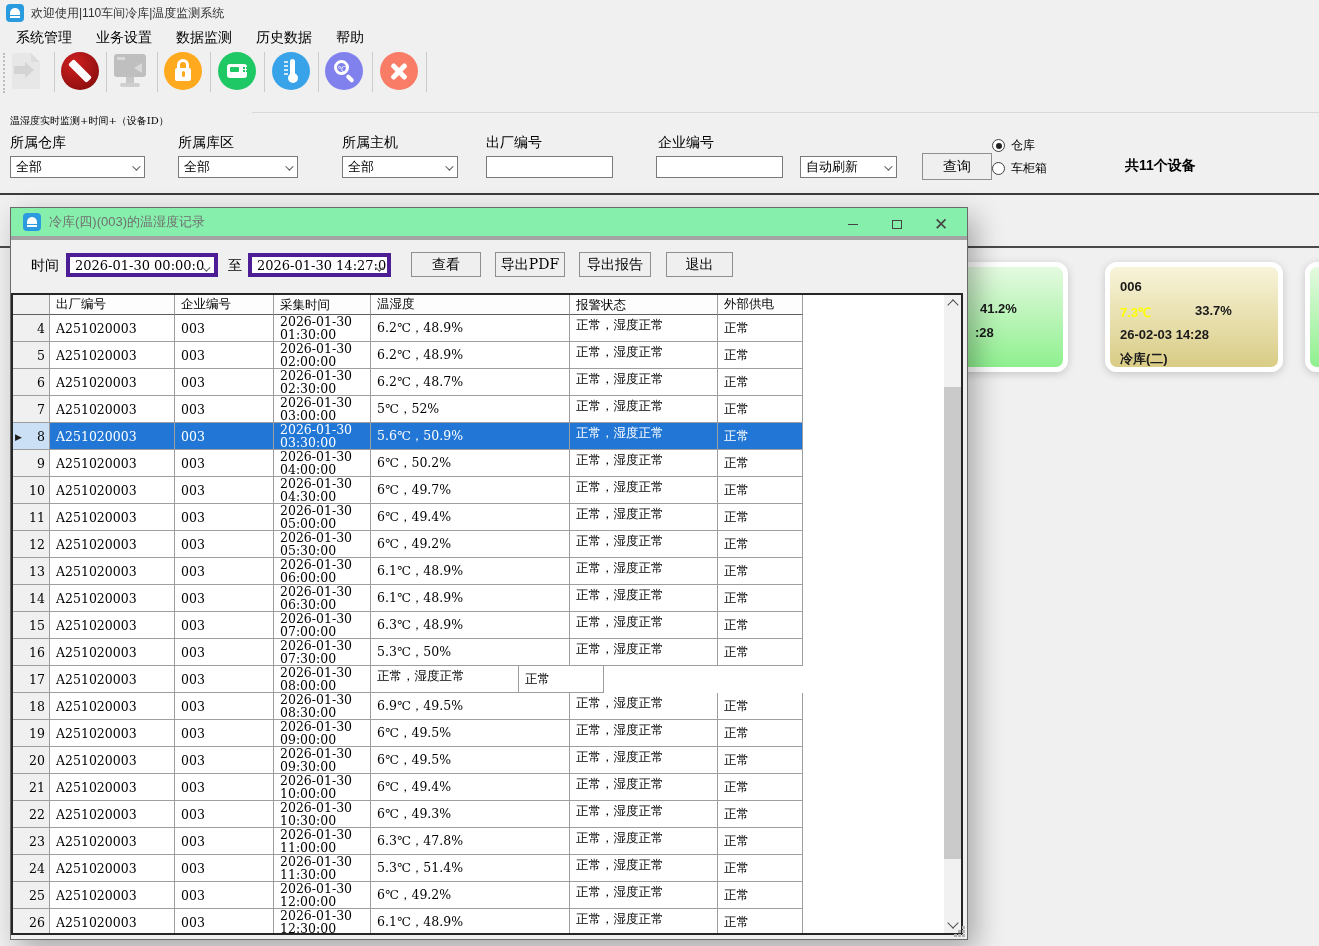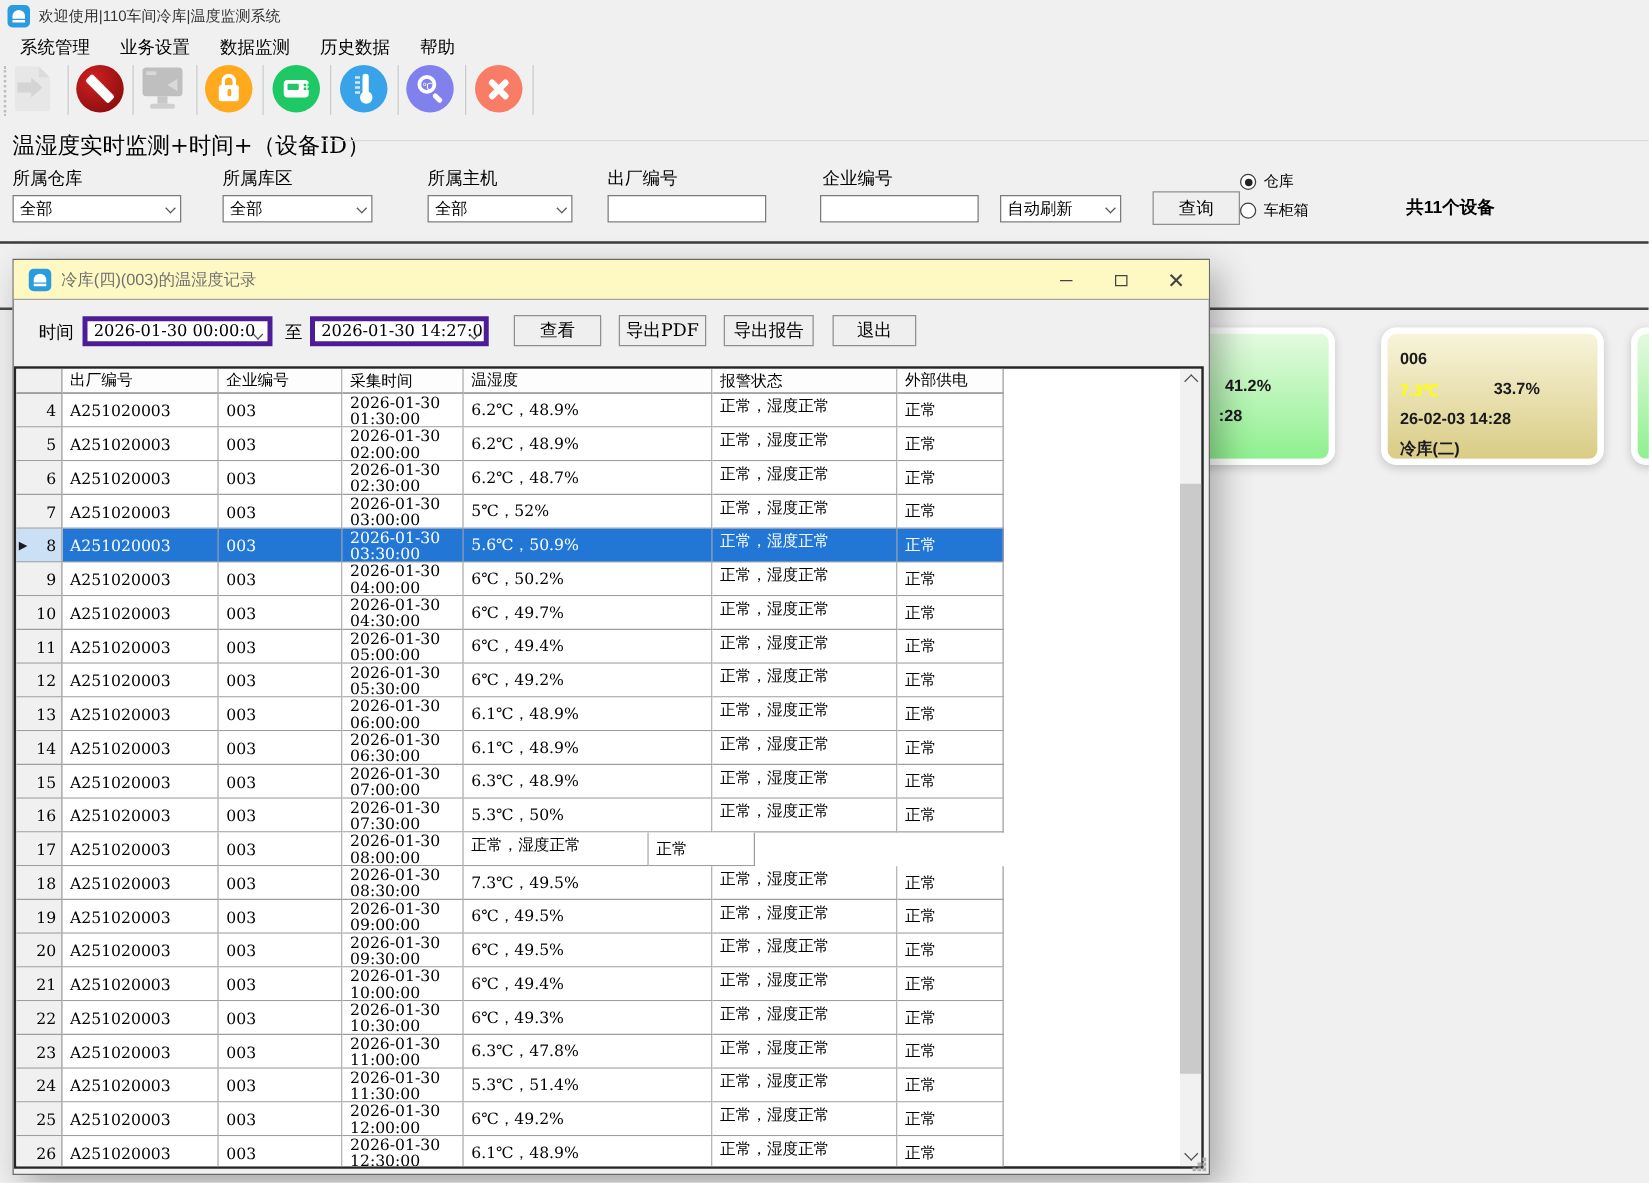--- a/index.html
+++ b/index.html
@@ -55,21 +55,21 @@
   .icon-mag .lens { position:absolute; left:9px; top:8px; width:15px; height:15px; border:3px solid #fff; border-radius:50%; }
   .icon-mag .lens::after { content:"℃"; position:absolute; left:1px; top:0px; font-family:"Liberation Sans",sans-serif; font-size:8px; color:#fff; }
   .icon-mag .handle { position:absolute; left:23px; top:22px; width:4px; height:9px; background:#fff; border-radius:2px; transform:rotate(-45deg); }
   
   .icon-x { background:#f97c66; }
   .icon-x::before, .icon-x::after { content:""; position:absolute; left:9px; top:16.5px; width:20px; height:5px; background:#fff; border-radius:2px; }
   .icon-x::before { transform:rotate(45deg); }
   .icon-x::after { transform:rotate(-45deg); }
 
   
-  .group-label { position:absolute; left:10px; top:104px; font-size:18px; }
+  .group-label { position:absolute; left:10px; top:114px; font-size:10px; }
   .group-line { position:absolute; left:252px; right:0; top:112px; border-top:1px solid #d9d9d9; }
   .f-label { position:absolute; top:134px; font-size:14px; }
   .combo { position:absolute; top:156px; height:22px; background:#fff; border:1px solid #7a7a7a; font-size:13px; display:flex; align-items:center; padding-left:5px; }
   .combo .chev { position:absolute; right:6px; top:8px; width:6px; height:6px; border-right:1.5px solid #555; border-bottom:1.5px solid #555; transform:rotate(45deg) translateY(-2px); }
   .tinput { position:absolute; top:156px; height:22px; background:#fff; border:1px solid #7a7a7a; }
   .btn { background:#efefef; border:1px solid #8f8f8f; font-family:"DejaVu Serif",serif; font-size:14px; display:flex; align-items:center; justify-content:center; cursor:default; }
   .query-btn { position:absolute; left:922px; top:153px; width:70px; height:27px; }
   .radio-row { position:absolute; left:992px; display:flex; align-items:center; gap:6px; font-size:12px; }
   .radio { width:13px; height:13px; border:1px solid #404040; border-radius:50%; background:#fff; position:relative; }
   .radio.sel::after { content:""; position:absolute; left:2.5px; top:2.5px; width:6px; height:6px; background:#222; border-radius:50%; }
@@ -80,21 +80,21 @@
 
   
   .card { position:absolute; top:262px; width:178px; height:110px; border:5px solid #fff; border-radius:12px; box-shadow:0 2px 8px rgba(0,0,0,0.18); font-family:"Liberation Sans",sans-serif; font-weight:bold; font-size:13px; color:#1a1a1a; }
   .card.green { background:linear-gradient(180deg,#e4fae0,#8ff08f); }
   .card.yellow { background:linear-gradient(180deg,#f8f4da,#d9cc85); }
   .card span { position:absolute; white-space:nowrap; }
   .temp-yellow { color:#ffff00; }
 
   
   .dialog { position:absolute; left:10px; top:207px; width:958px; height:733px; background:#f0f0f0; border:1px solid #6a6a6a; box-shadow:8px 10px 26px rgba(0,0,0,0.30); z-index:50; }
-  .dlg-titlebar { position:absolute; left:0; top:0; width:100%; height:32px; background:#fef9c3; border-bottom:1px solid #a3a3a3; display:flex; align-items:center; padding-left:12px; gap:8px;text-align:right; }
+  .dlg-titlebar { position:absolute; left:0; top:0; width:100%; height:32px; background:#86efac; border-bottom:4px solid #a3a3a3; display:flex; align-items:center; padding-left:12px; gap:8px;text-align:right; }
   .dlg-title { font-family:"Liberation Sans",sans-serif; font-size:13px; color:#707070; }
   .dlg-winbtns { position:absolute; right:4px; top:0; height:32px; display:flex; }
   .winbtn { width:44px; height:32px; display:flex; align-items:center; justify-content:center; color:#444; }
   .wb-min { width:10px; height:1px; background:#444; }
   .wb-max { width:10px; height:9px; border:1px solid #444; }
   .wb-close { font-family:"Liberation Sans",sans-serif; font-size:17px; line-height:17px; color:#444; }
 
   .dlg-toolbar { position:absolute; left:0; top:32px; width:100%; height:53px; }
   .dlg-label { position:absolute; font-size:14px; top:17px; }
   .dlg-combo { position:absolute; top:13px; height:24px; background:#fff; border:4px solid #4c1d95; font-size:13px; display:flex; align-items:center; padding-left:5px; white-space:nowrap; overflow:hidden; }
@@ -401,21 +401,21 @@
             <div class="g-cell c2">003</div>
             <div class="g-cell c3">2026-01-30 08:00:00</div>
             <div class="g-cell c5">正常，湿度正常</div>
             <div class="g-cell c6">正常</div>
           </div>
           <div class="g-row">
             <div class="g-cell c0">18</div>
             <div class="g-cell c1">A251020003</div>
             <div class="g-cell c2">003</div>
             <div class="g-cell c3">2026-01-30 08:30:00</div>
-            <div class="g-cell c4">7.3℃，49.5%</div>
+            <div class="g-cell c4">6.9℃，49.5%</div>
             <div class="g-cell c5">正常，湿度正常</div>
             <div class="g-cell c6">正常</div>
           </div>
           <div class="g-row">
             <div class="g-cell c0">19</div>
             <div class="g-cell c1">A251020003</div>
             <div class="g-cell c2">003</div>
             <div class="g-cell c3">2026-01-30 09:00:00</div>
             <div class="g-cell c4">6℃，49.5%</div>
             <div class="g-cell c5">正常，湿度正常</div>

